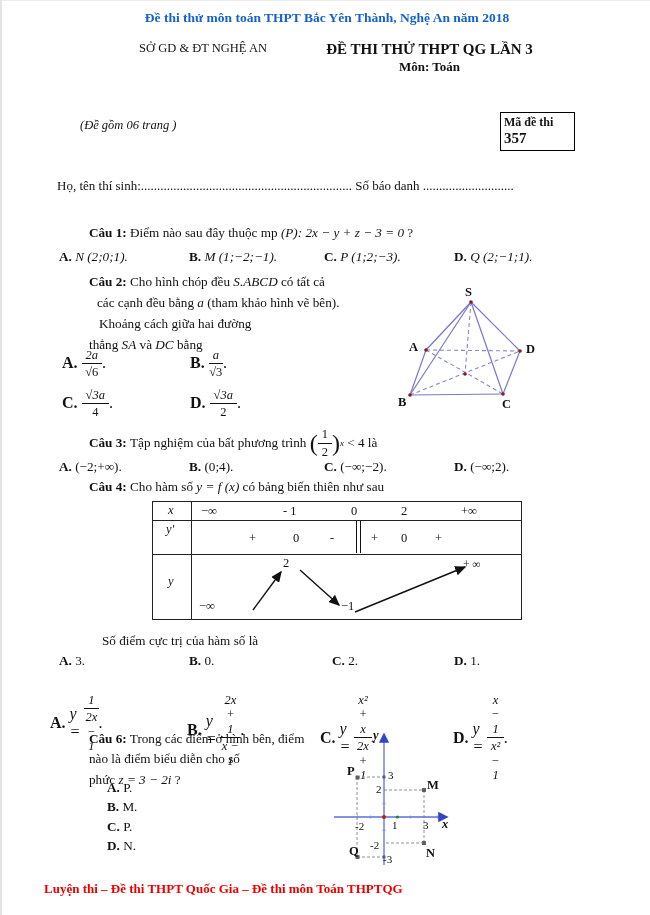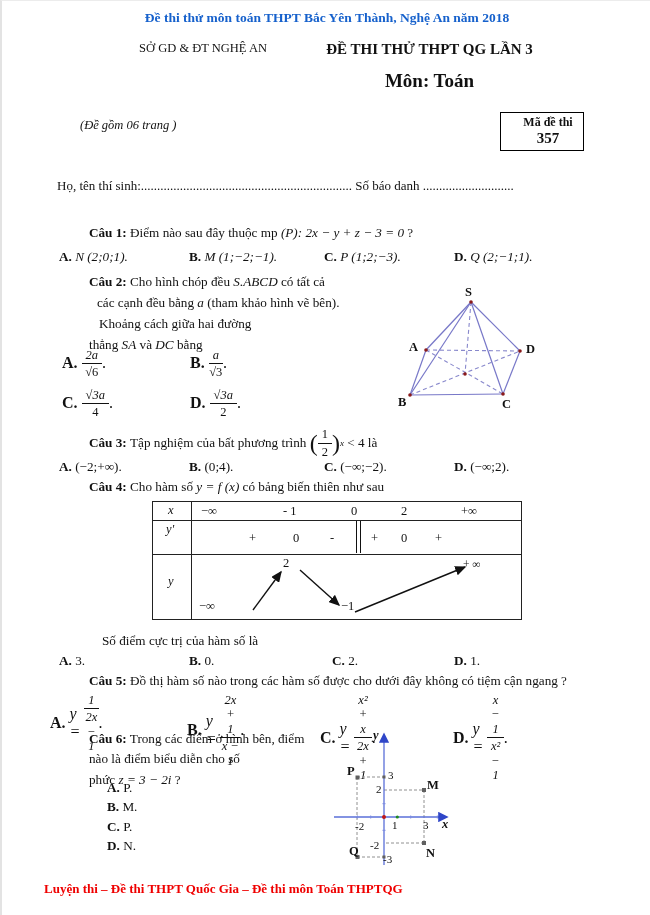--- a/index.html
+++ b/index.html
@@ -7,24 +7,24 @@
         font-family:"Liberation Serif", serif;color:#111;overflow:hidden;
         border-left:2px solid #e3e3e3;border-top:1px solid #ececec;}
   .abs{position:absolute;}
   .i{font-style:italic;}
   .mi{font-style:italic;}
   .center{text-align:center;}
   .blue-title{color:#1661cc;font-weight:bold;font-size:13.5px;width:100%;text-align:center;}
   .org{font-size:12.5px;line-height:1.35;text-align:right;}
   .org .u{font-weight:bold;text-decoration:underline;}
   .examtitle{font-size:15px;font-weight:bold;line-height:1.2;}
-  .subject{font-size:19px;font-weight:bold;margin-top:12px;}
+  .subject{font-size:13px;font-weight:bold;margin-top:1px;}
   .duration{font-style:italic;font-size:12.5px;display:inline-block;
             border-bottom:1.5px solid #222;padding-bottom:2px;margin-top:2px;}
-  .codebox{border:1.6px solid #000;width:70px;text-align:center;padding:2px 0 3px 12px;}
+  .codebox{border:1.6px solid #000;width:70px;text-align:left;padding:2px 0 3px 3px;}
   .codebox .l1{font-weight:bold;font-size:12px;}
   .codebox .l2{font-weight:bold;font-size:15px;}
   .qtext{font-size:13.2px;margin-left:45px;}
   .qlabel{font-weight:bold;}
   .optkey{font-weight:bold;}
   .optrow span.opt{position:absolute;font-size:13.2px;white-space:nowrap;}
   .frac{display:inline-block;text-align:center;vertical-align:middle;font-size:12.5px;line-height:1.15;}
   .frac .num{display:block;border-bottom:1px solid #111;padding:0 4px 1px 4px;}
   .frac .den{display:block;padding-top:1px;}
   .paren{font-size:24px;font-weight:300;vertical-align:middle;line-height:1;}
@@ -209,24 +209,20 @@
   </div>
 
   <div class="abs qtext" style="top:632px;left:55px;">Số điểm cực trị của hàm số là</div>
   <div class="abs optrow" style="top:652px;left:0;">
     <span class="opt" style="left:57px;"><span class="optkey">A.</span> <span>3.</span></span>
     <span class="opt" style="left:187px;"><span class="optkey">B.</span> <span>0.</span></span>
     <span class="opt" style="left:330px;"><span class="optkey">C.</span> <span>2.</span></span>
     <span class="opt" style="left:452px;"><span class="optkey">D.</span> <span>1.</span></span>
   </div>
 
-  <div class="abs qtext" style="top:672px;left:42px;">
-    <span class="qlabel">Câu 5:</span>
-    <span>Đồ thị hàm số nào trong các hàm số được cho dưới đây không có tiệm cận ngang ?</span>
-  </div>
   <div class="abs" style="top:692px;left:0;height:38px;">
     <span class="abs" style="left:48px;display:inline-flex;align-items:center;">
       <span class="optkey">A.</span>&nbsp;<span class="mi">y =</span>&nbsp;<span class="frac">
           <span class="num mi">1</span>
           <span class="den mi">2x − 1</span>
         </span><span>.</span>
     </span>
     <span class="abs" style="left:185px;display:inline-flex;align-items:center;">
       <span class="optkey">B.</span>&nbsp;<span class="mi">y =</span>&nbsp;<span class="frac">
           <span class="num mi">2x + 1</span>

